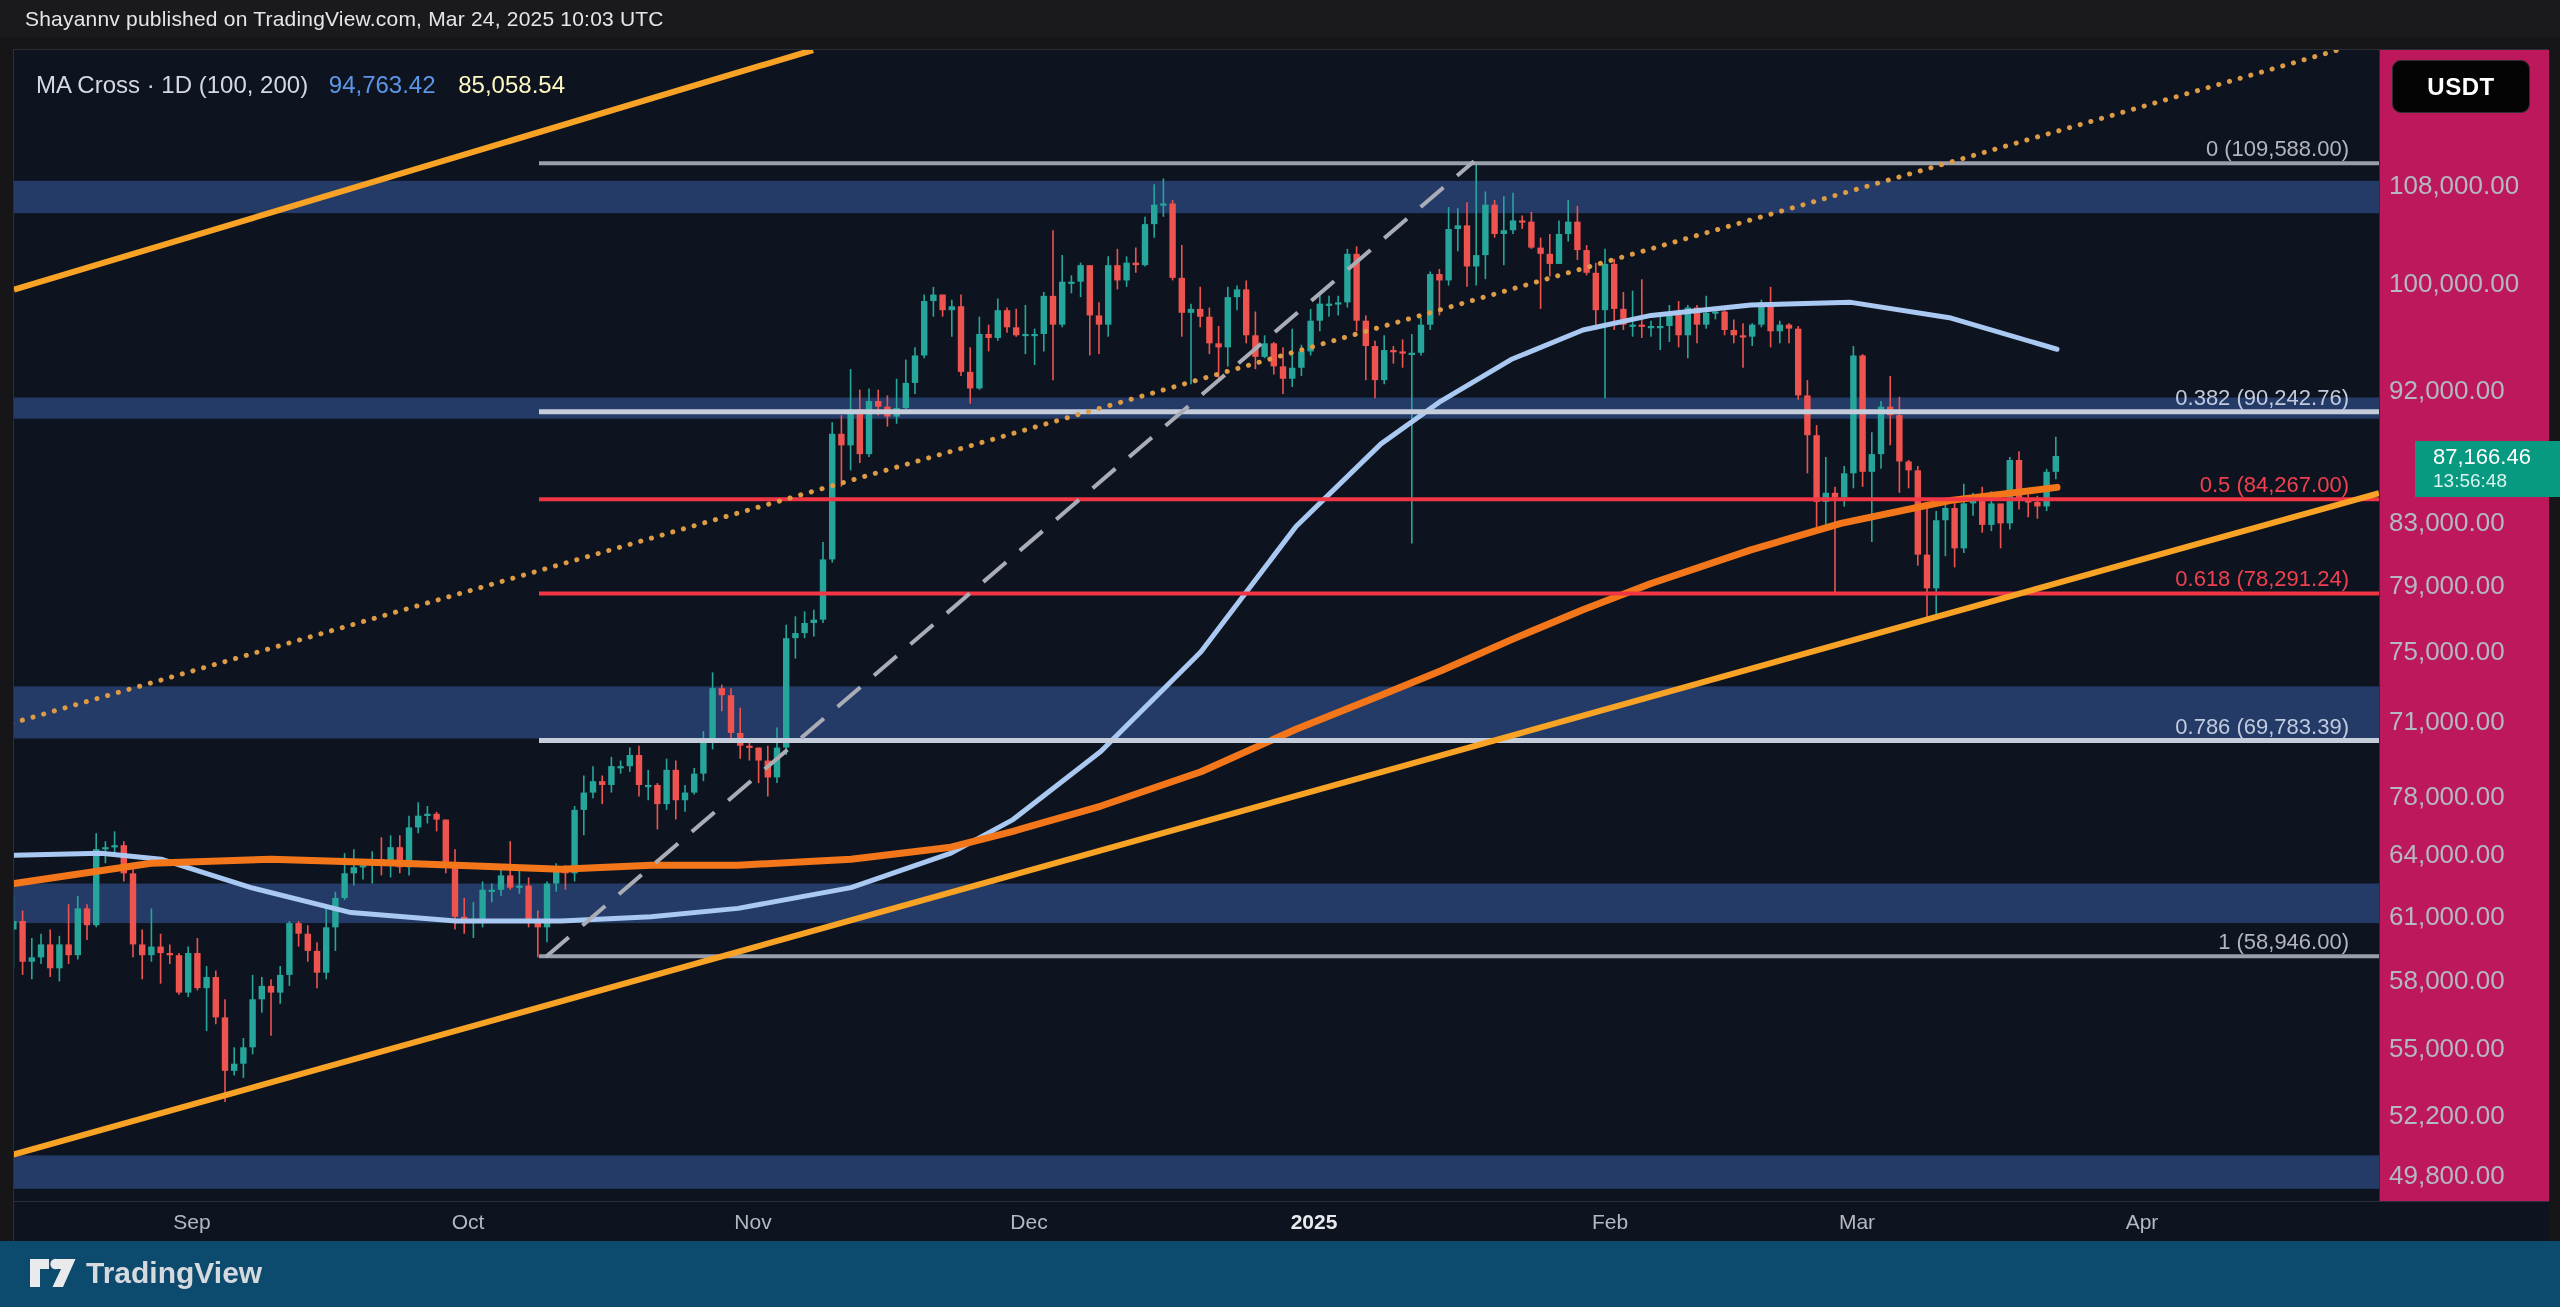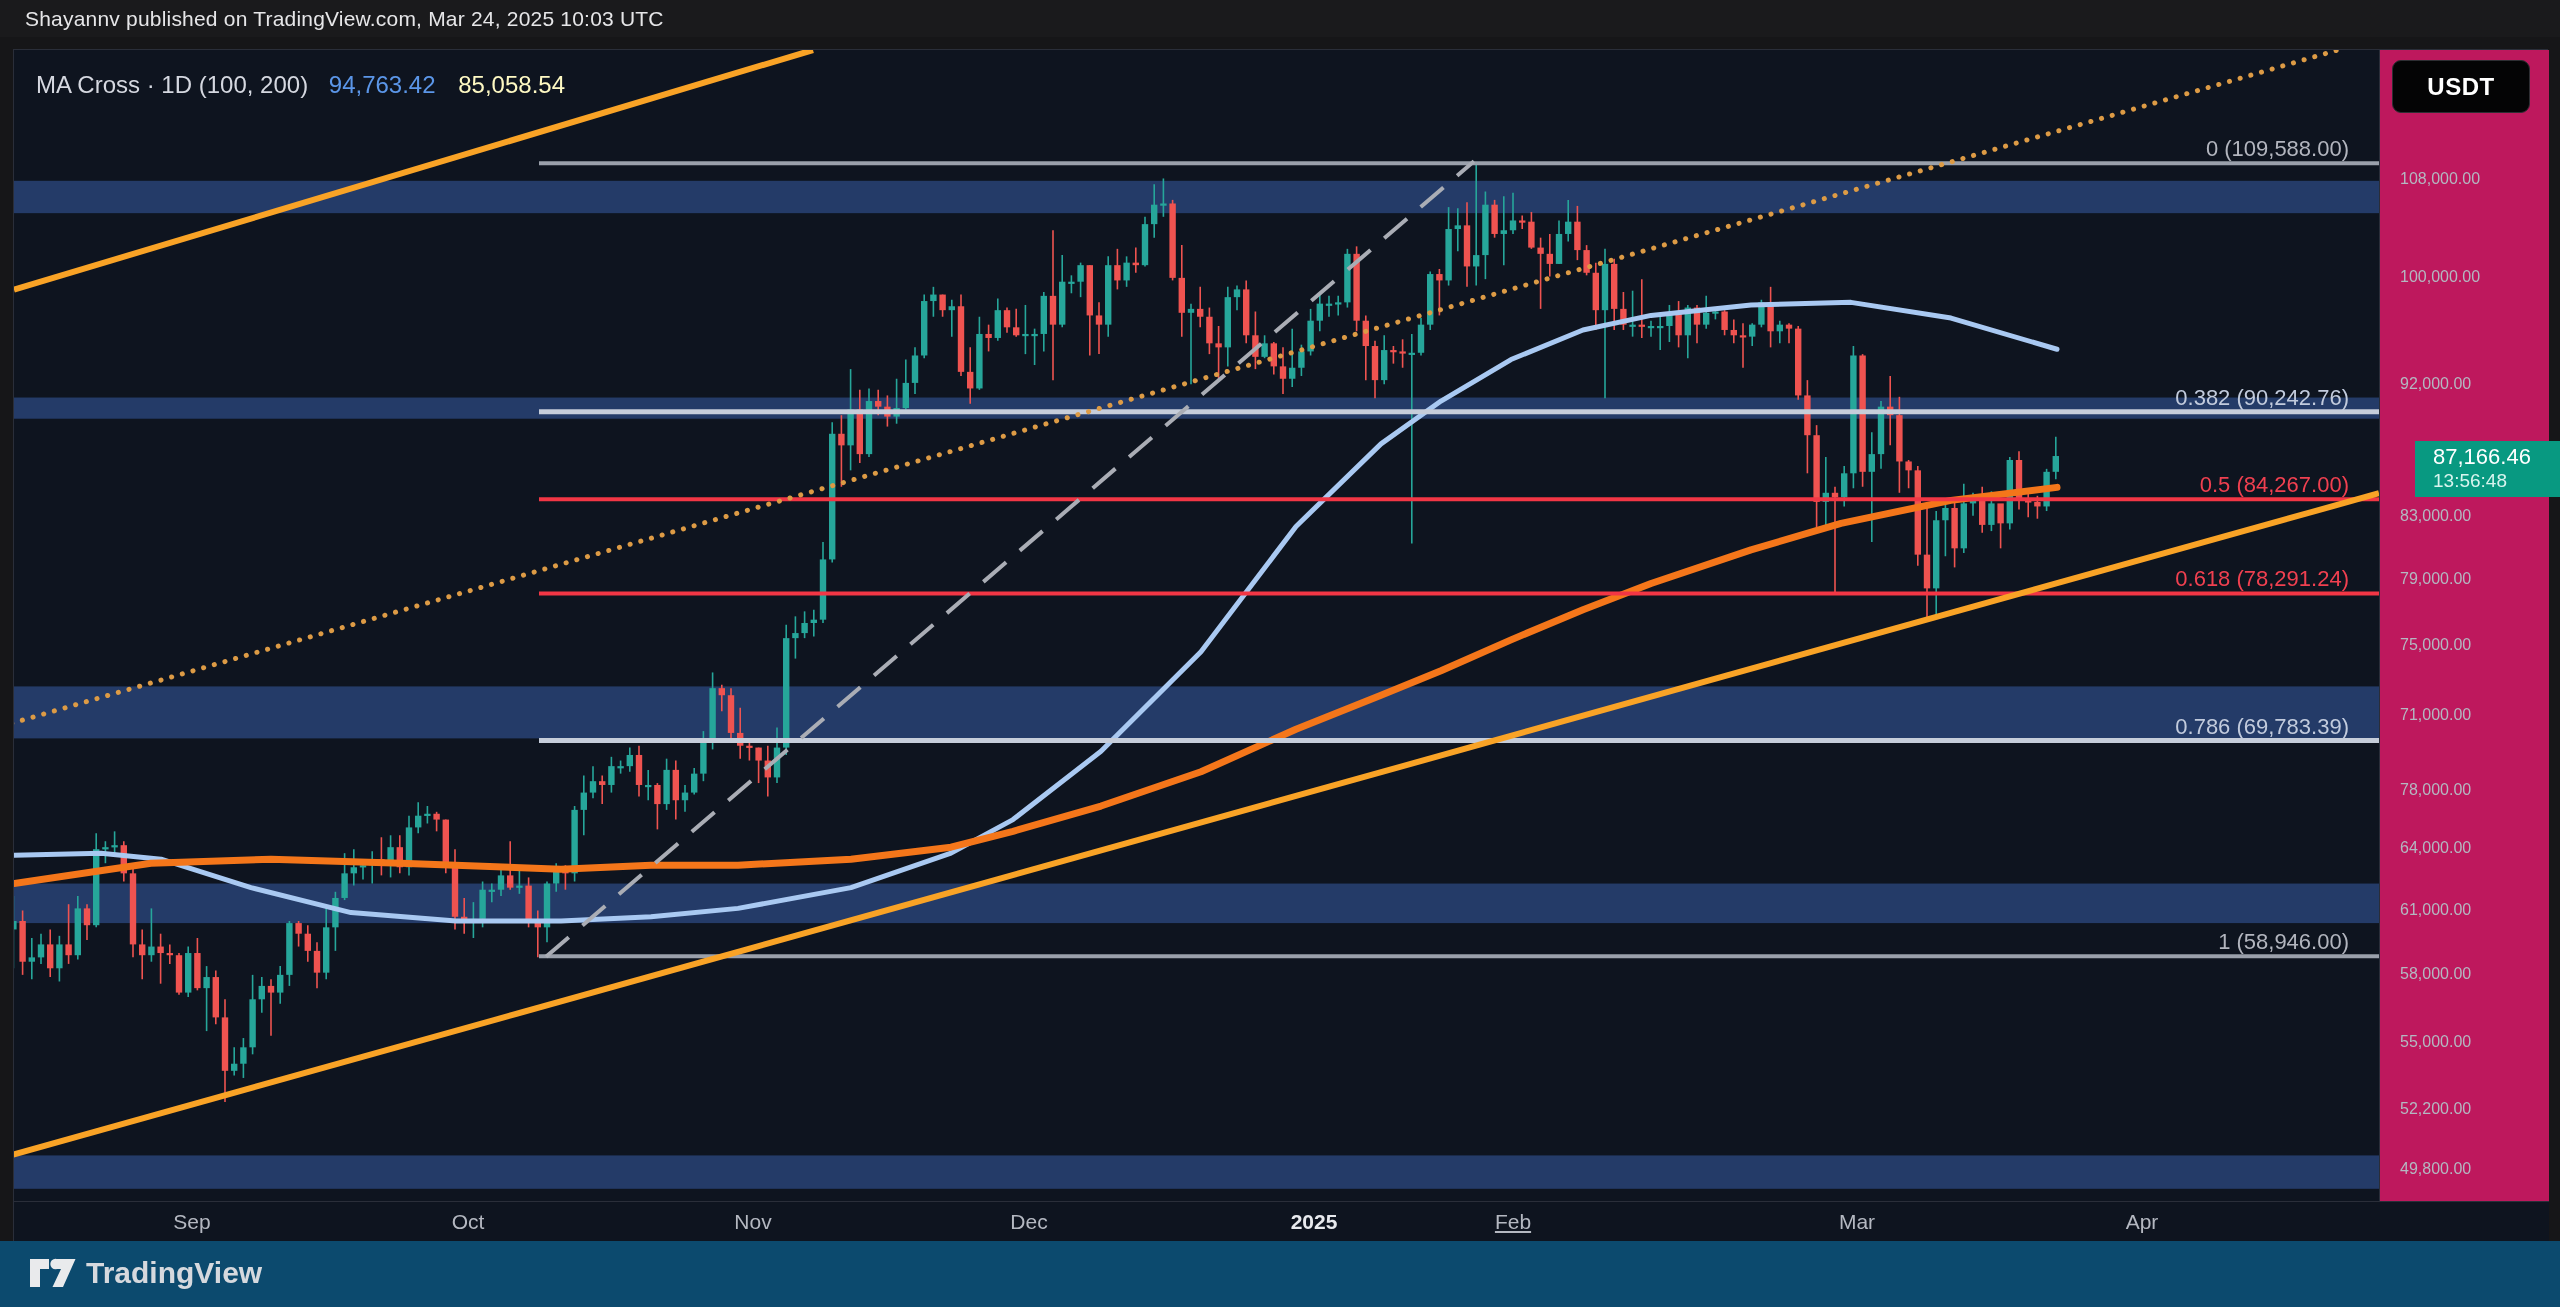--- a/index.html
+++ b/index.html
@@ -10,21 +10,21 @@
   #topbar .txt{position:absolute;left:25px;top:7px;font-size:21px;color:#e6e6e8;letter-spacing:.2px;}
   
   #widget{position:absolute;left:13px;top:49px;width:2535px;height:1192px;background:#0e141f;border:1px solid #2a2e39;box-sizing:border-box;}
   #plot{position:absolute;left:0px;top:0px;width:2365px;height:1151px;overflow:hidden;}
   #legend{position:absolute;left:22px;top:21px;font-size:24px;color:#d5d8e0;white-space:nowrap;z-index:30;}
   #legend .dim{color:#d5d8e0;}
   #legend .v-blue{color:#5b96e8;margin-left:14px;}
   #legend .v-orange{color:#fef9c3;margin-left:16px;}
   
   #paxis{position:absolute;left:2365px;top:0;width:169px;height:1151px;border-left:1px solid #2a2e39;background:#be185d;}
-  .ptick{position:absolute;left:20px;font-size:16px;color:#b4b8c1;white-space:nowrap;}
+  .ptick{position:absolute;left:9px;font-size:26px;color:#b4b8c1;white-space:nowrap;}
   #usdt{position:absolute;left:12px;top:10px;width:136px;height:51px;background:#040405;border:1px solid #2e2e33;border-radius:9px;color:#fff;font-size:24px;font-weight:700;text-align:center;line-height:51px;letter-spacing:.5px;}
   #badge{position:absolute;left:7px;width:152px;height:56px;background:#089981;border-radius:0;color:#fff;z-index:25;margin-left:28px;}
   #badge .p{position:absolute;left:18px;top:3px;font-size:22px;font-weight:500;}
   #badge .cd{position:absolute;left:18px;top:29px;font-size:19px;color:#d8f4ee;}
   
   .fiblabel{position:absolute;right:198px;font-size:22px;white-space:nowrap;z-index:20;}
   
   #taxis{position:absolute;left:0;top:1151px;width:2535px;height:40px;border-top:1px solid #2a2e39;background:#0e141f;}
   .ttick{position:absolute;top:8px;transform:translateX(-50%);font-size:21px;color:#b4b8c1;}
   .ttick.bold{color:#e8eaee;font-weight:700;}
@@ -556,21 +556,21 @@
         <div class="cd">13:56:48</div>
       </div>
     </div>
 
     <div id="taxis">
         <div class="ttick" style="left: 178px;">Sep</div>
         <div class="ttick" style="left: 454px;">Oct</div>
         <div class="ttick" style="left: 739px;">Nov</div>
         <div class="ttick" style="left: 1015px;">Dec</div>
         <div class="ttick bold" style="left: 1300px;">2025</div>
-        <div class="ttick" style="left: 1499px; text-decoration: underline;">Feb</div>
+        <div class="ttick" style="left: 1596px;">Feb</div>
         <div class="ttick" style="left: 1843px;">Mar</div>
         <div class="ttick" style="left: 2128px;">Apr</div>
       </div>
   </div>
 
   <div id="footer">
     <svg class="logo" width="46" height="36" viewBox="0 0 46 36">
       <path d="M0 4 h19 v10 h-9 v18 h-10 z" fill="#e9eaec"></path>
       <circle cx="25.5" cy="9" r="5.2" fill="#e9eaec"></circle>
       <path d="M26.5 4 h19 l-12.5 28 h-10.5 l8.5-18 h-4.5 z" fill="#e9eaec"></path>

